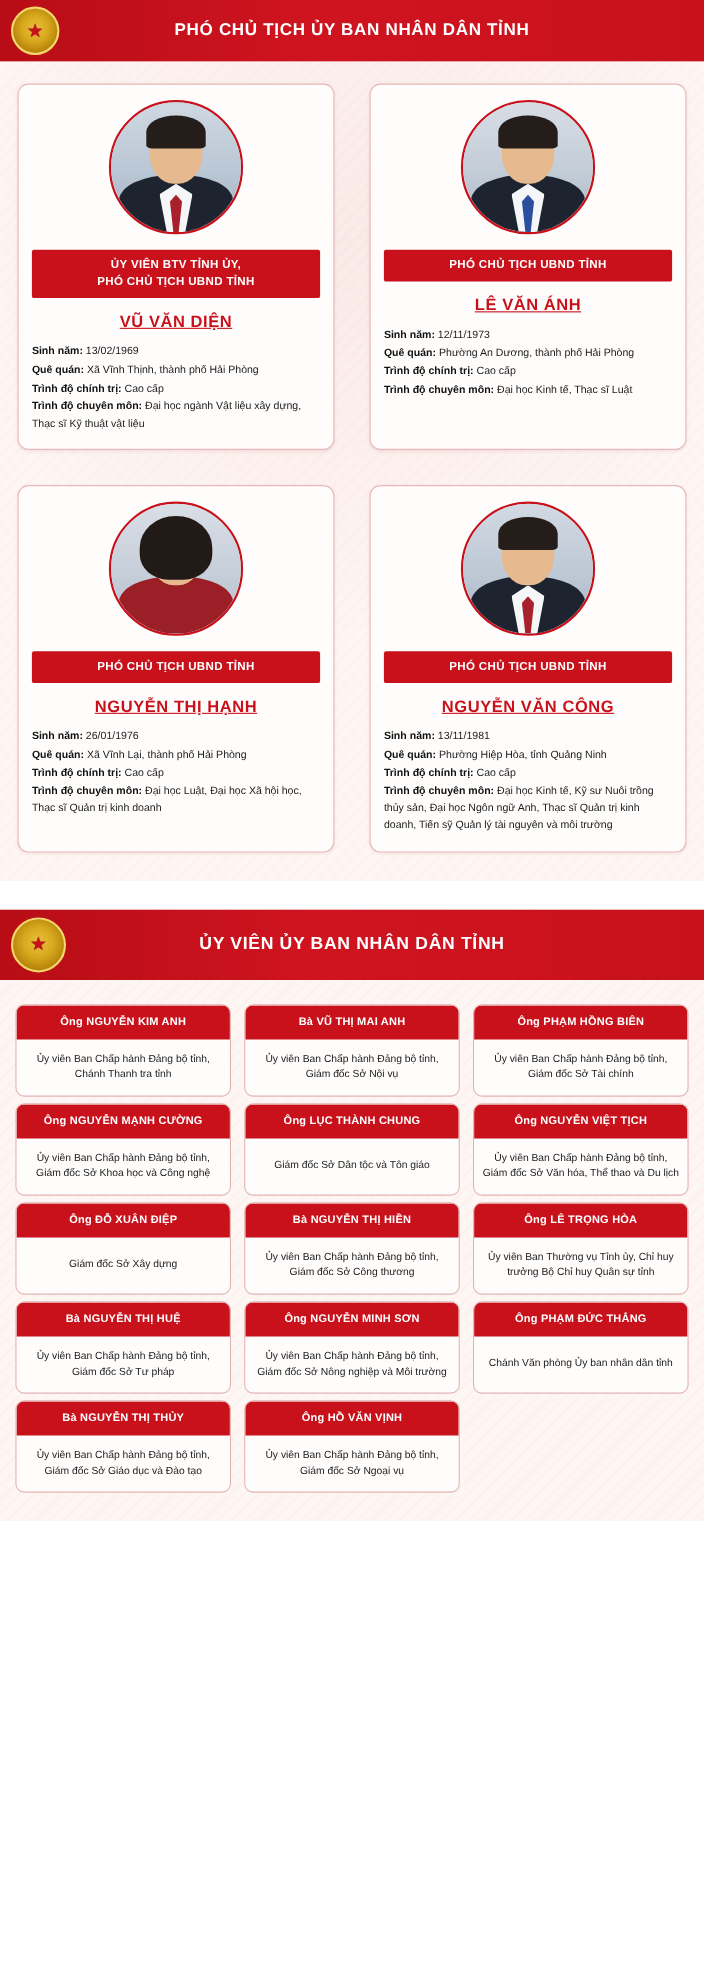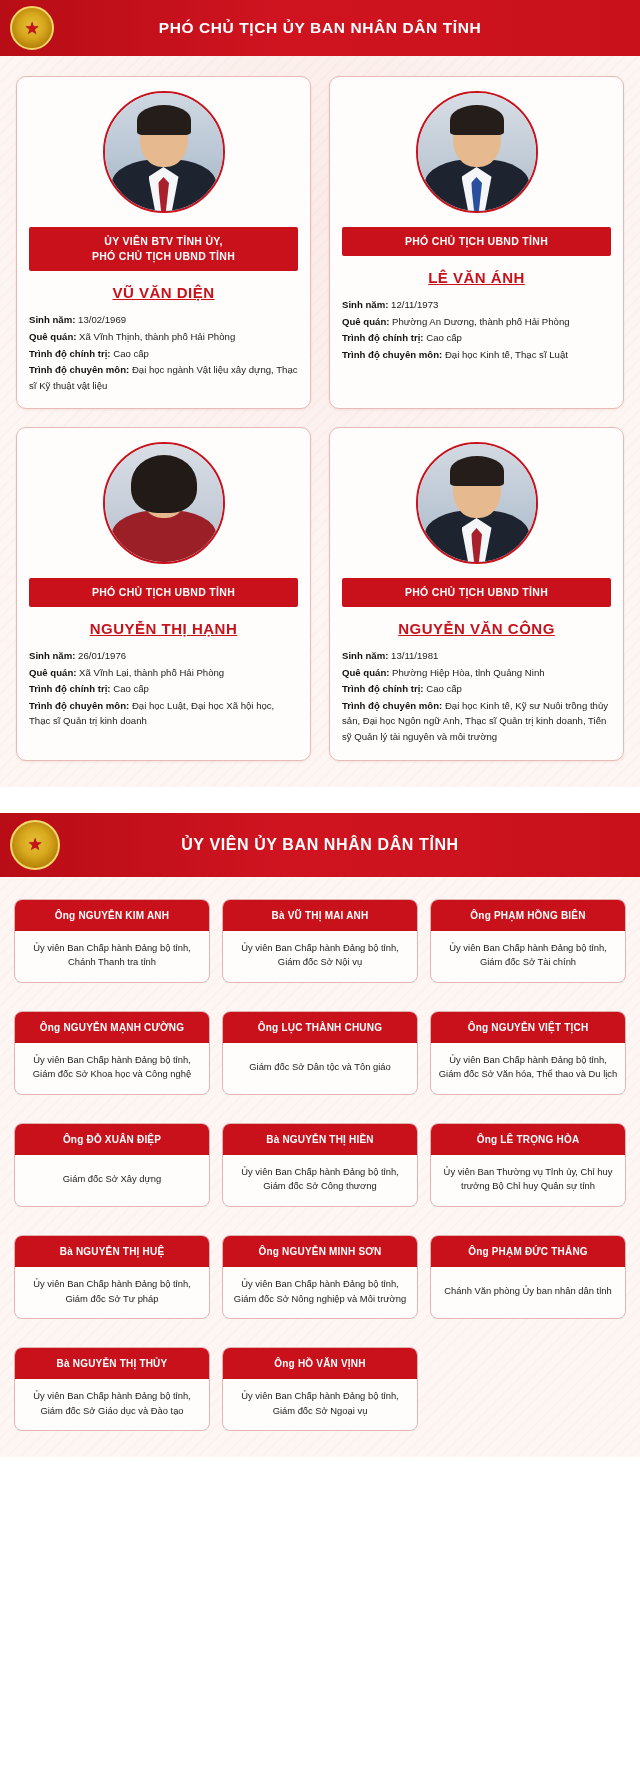--- a/index.html
+++ b/index.html
@@ -49,21 +49,21 @@
   .leaders-body {
     background: #fdf6f3;
     background-image:
       radial-gradient(circle at 50% 22%, rgba(200,17,27,0.05) 0%, rgba(200,17,27,0) 55%),
       repeating-linear-gradient(135deg, rgba(200,17,27,0.02) 0 2px, rgba(255,255,255,0) 2px 9px);
     padding: 20px 16px 26px 16px;
   }
   .card-grid {
     display: grid;
     grid-template-columns: 1fr 1fr;
-    gap: 18px;
+    gap: 32px;
   }
   .leader-card {
     background: #fffdfc;
     border: 1px solid #e8b9b9;
     border-radius: 10px;
     padding: 14px 12px 14px 12px;
     box-shadow: 0 1px 3px rgba(140,20,20,0.08);
     display: flex;
     flex-direction: column;
   }
@@ -170,21 +170,21 @@
 
   .members-body {
     background: #fdf6f3;
     background-image:
       repeating-linear-gradient(135deg, rgba(200,17,27,0.018) 0 2px, rgba(255,255,255,0) 2px 9px);
     padding: 22px 14px 26px 14px;
   }
   .members-grid {
     display: grid;
     grid-template-columns: repeat(3, 1fr);
-    gap: 28px 12px;
+    gap: 6px 12px;
   }
   .member-card {
     border: 1px solid #e3b3b3;
     border-radius: 8px;
     background: #fffdfc;
     overflow: hidden;
     display: flex;
     flex-direction: column;
   }
   .member-name {

